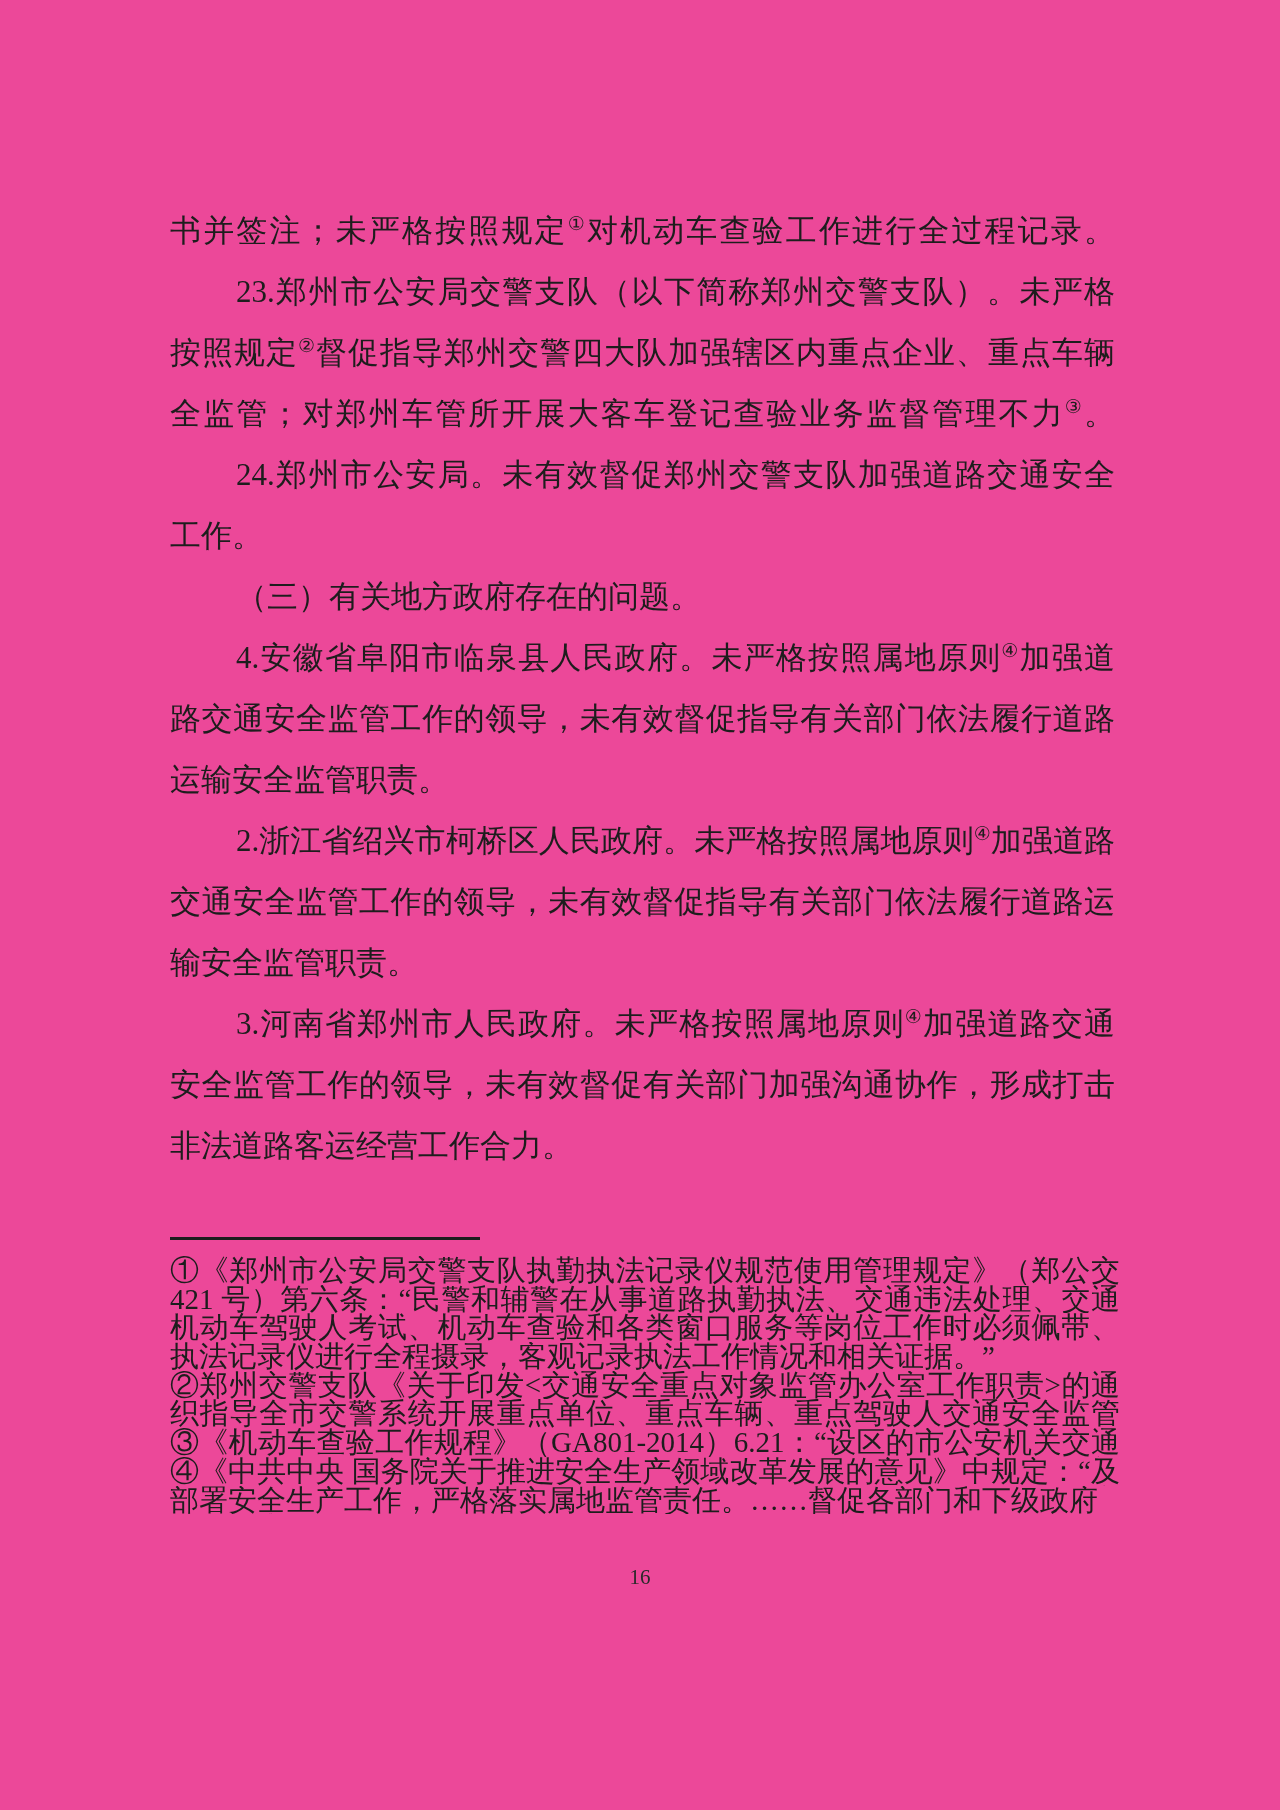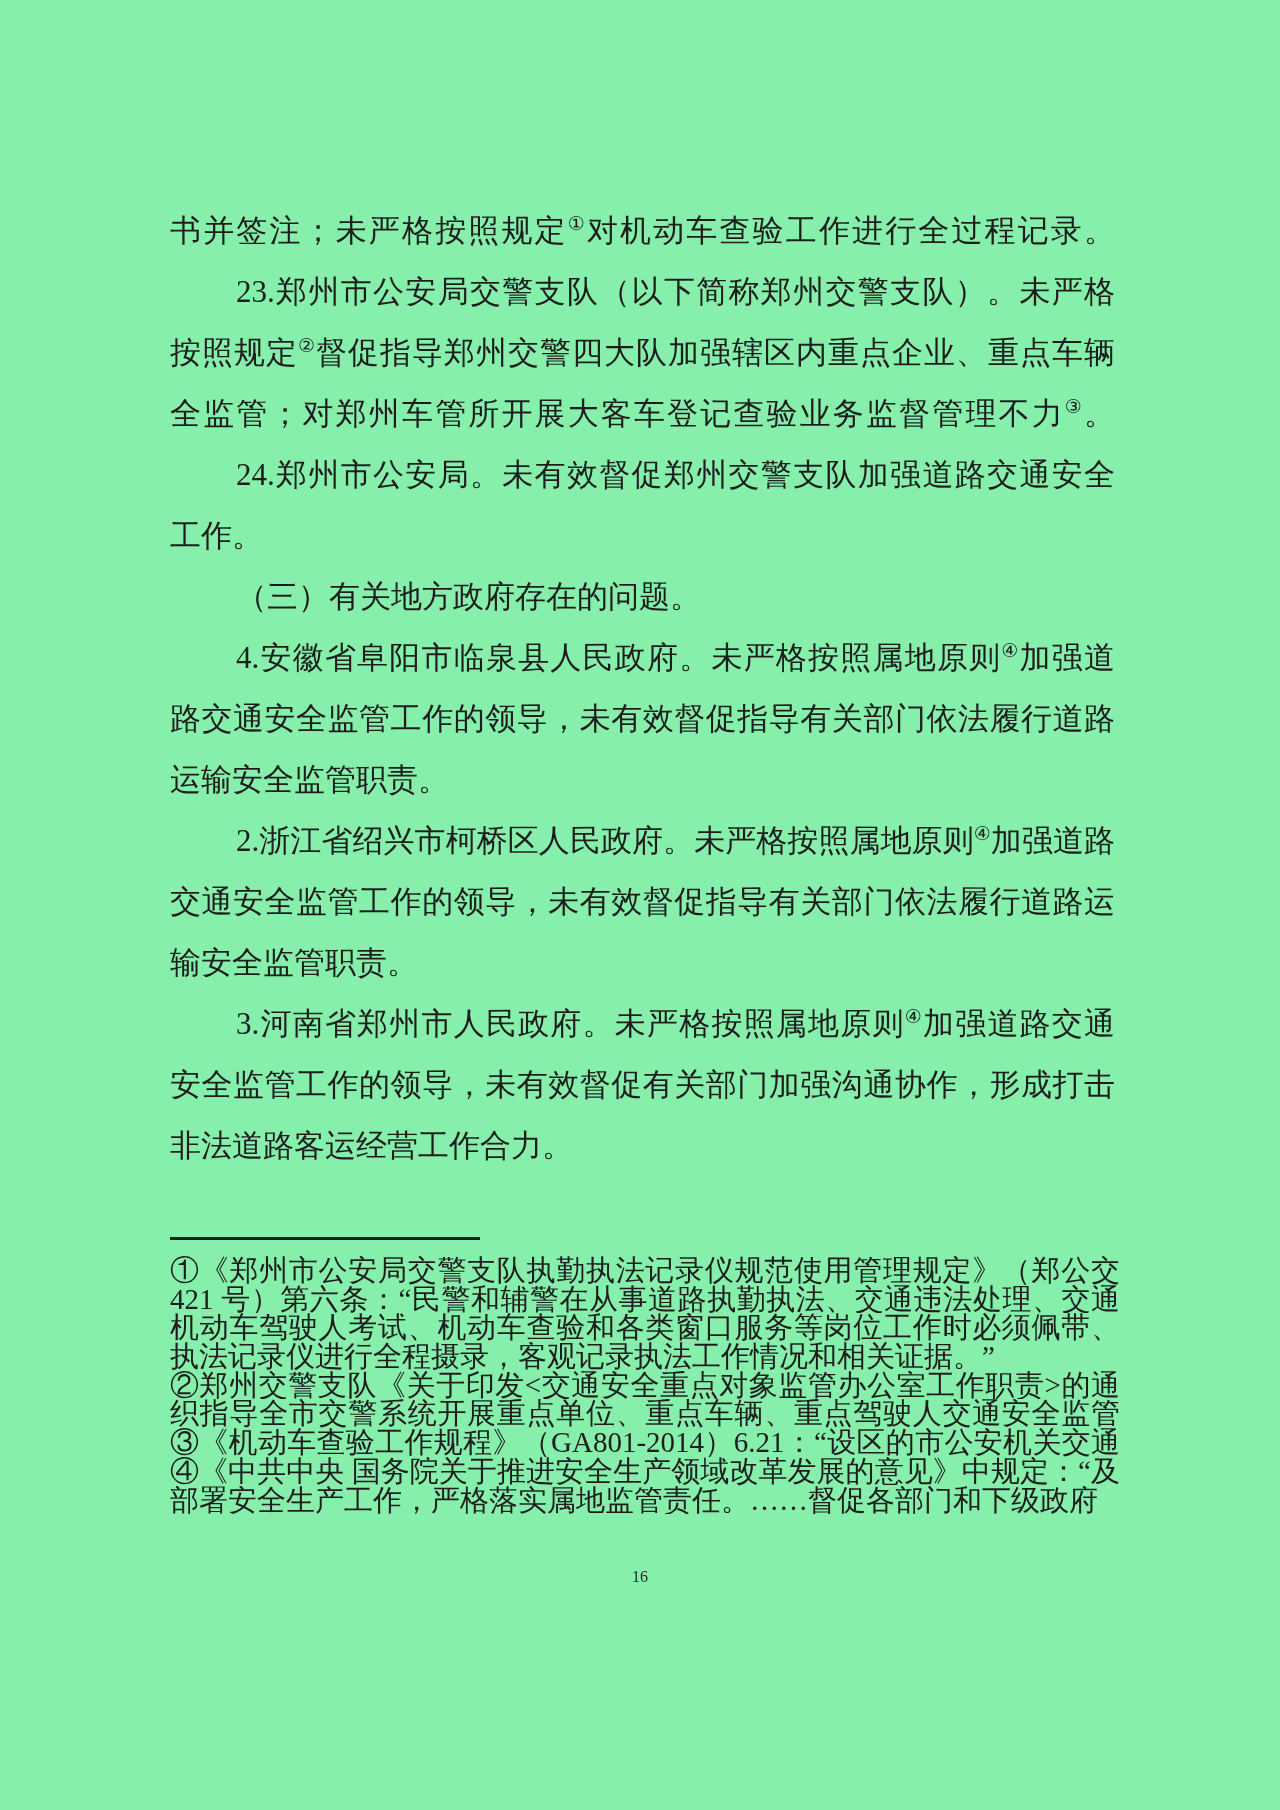--- a/index.html
+++ b/index.html
@@ -1,20 +1,20 @@
 <!DOCTYPE html>
 <html><head>
 <meta charset="utf-8">
 <style>
   html, body { margin: 0; padding: 0; background: #e8e8e8; }
   .page {
     position: relative;
     width: 1280px;
     height: 1810px;
-    background: #86efac;
+    background: #ec4899;
     font-family: "Liberation Serif", "DejaVu Serif", serif;
     color: #1d1d1d;
     overflow: hidden;
   }
   #body-block {
     position: absolute;
     left: 170px;
     top: 200px;
     width: 945px;
   }
@@ -53,21 +53,21 @@
     font-size: 29px;
     overflow: hidden;
   }
   .fline.j { text-align: justify; text-align-last: justify; }
   #page-number {
     position: absolute;
     top: 1562px;
     left: 0;
     width: 100%;
     text-align: center;
-    font-size: 16px;
+    font-size: 21px;
     line-height: 30px;
     color: #2a2a2a;
   }
 </style>
 </head>
 <body>
 
 <div class="page">
   <div id="body-block">
       <div class="bline j"><span>书并签注；未严格按照规定</span><span class="supref">①</span><span>对机动车查验工作进行全过程记录。</span></div>

